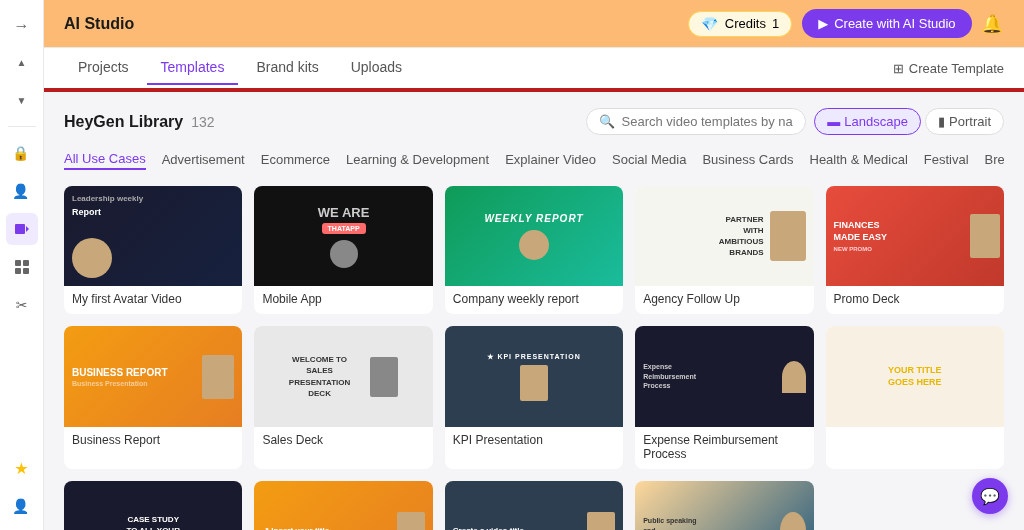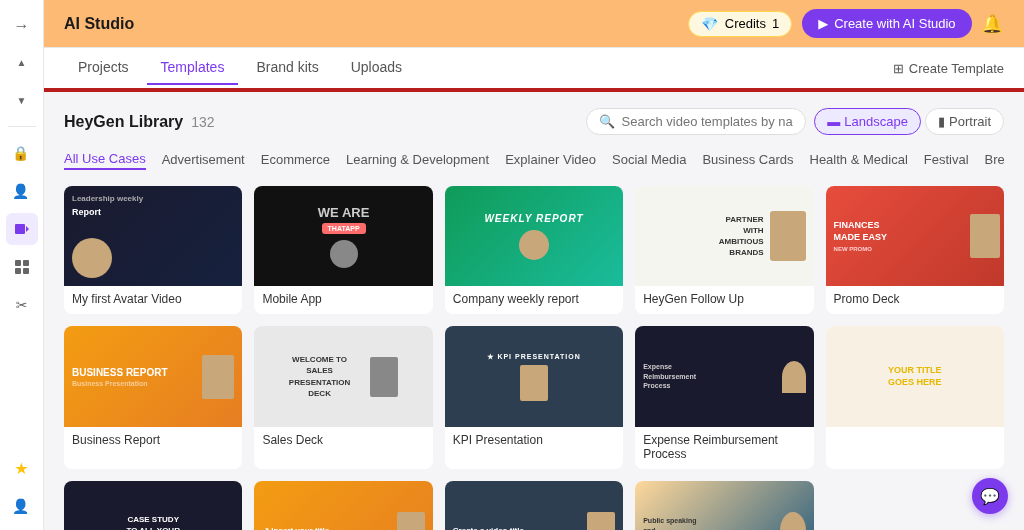--- a/index.html
+++ b/index.html
@@ -221,21 +221,21 @@
         <div class="template-thumb">
           <div class="template-thumb-bg thumb-5">
             <div style="position:absolute; inset:0; display:flex; align-items:center; padding:8px; gap:6px;">
               <div style="flex:1;">
                 <div style="font-size:8px; font-weight:700; color:#333; line-height:1.4;text-align:right;">PARTNER<br>WITH<br>AMBITIOUS<br>BRANDS</div>
               </div>
               <div style="width:36px; height:50px; background:#c8a87a; border-radius:3px;"></div>
             </div>
           </div>
         </div>
-        <div class="template-name">HeyGen Follow Up</div>
+        <div class="template-name">Agency Follow Up</div>
       </div>
 
       <div class="template-card">
         <div class="template-thumb">
           <div class="template-thumb-bg thumb-6">
             <div style="position:absolute; inset:0; display:flex; align-items:center; padding:8px;">
               <div>
                 <div style="font-size:9px; font-weight:900; color:#fff; line-height:1.3;">FINANCES<br>MADE EASY</div>
                 <div style="font-size:6px; color:#ffcdd2; margin-top:2px;">NEW PROMO</div>
               </div>

